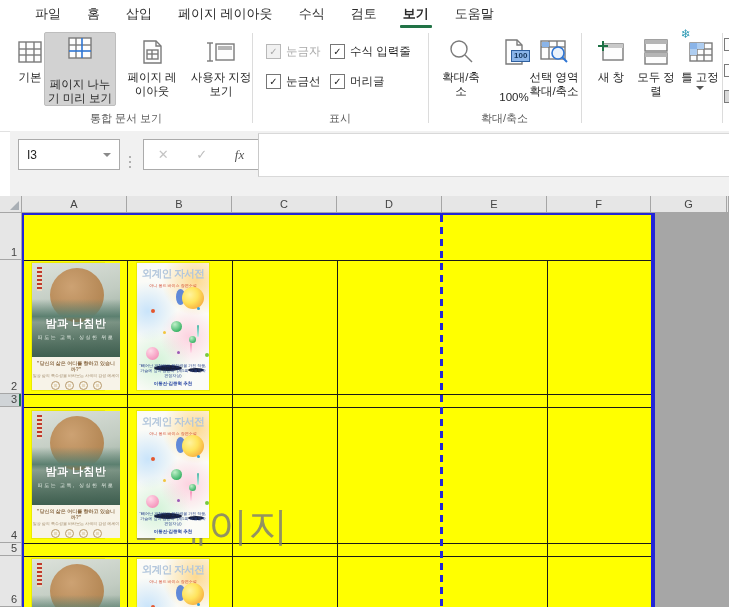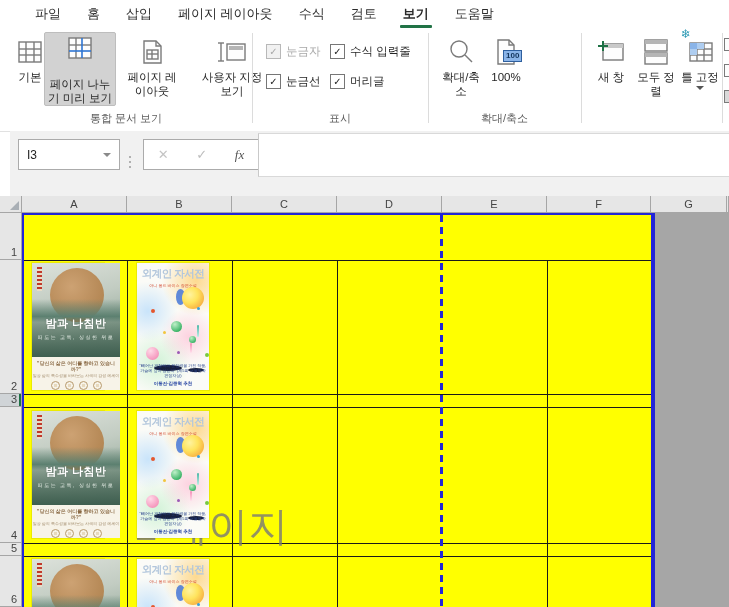--- a/index.html
+++ b/index.html
@@ -148,21 +148,21 @@
           <svg width="30" height="30">
               <path class="pg" d="M7 4 h12 l5 5 v17 h-17 z"></path>
               <path class="ln" d="M19 4 v5 h5"></path>
               <rect class="ln" x="10" y="13" width="11" height="9"></rect>
               <line class="ln" x1="10" y1="17" x2="21" y2="17"></line>
               <line class="ln" x1="15" y1="13" x2="15" y2="22"></line>
             </svg>
         </span>
         <span class="bl">페이지 레이아웃</span>
       </div>
-      <div class="big-btn" style="left:196px;width:70px;">
+      <div class="big-btn" style="left:185px;width:70px;">
         <span class="ic">
           <svg width="34" height="30">
               <line class="ln" x1="6" y1="6" x2="6" y2="24"></line>
               <line class="ln" x1="3" y1="6" x2="9" y2="6"></line>
               <line class="ln" x1="3" y1="24" x2="9" y2="24"></line>
               <rect class="pg" x="12" y="7" width="18" height="16"></rect>
               <rect x="14" y="9" width="14" height="4" fill="#b5b5b5"></rect>
             </svg>
         </span>
         <span class="bl">사용자 지정 보기</span>
@@ -195,29 +195,43 @@
     <div class="grp" style="left:428px;width:153px;">
       <div class="big-btn" style="left:8px;width:48px;">
         <span class="ic">
           <svg width="30" height="30">
               <circle class="ln" cx="13" cy="12" r="8"></circle>
               <line class="ln" x1="19" y1="18" x2="26" y2="25"></line>
             </svg>
         </span>
         <span class="bl">확대/축소</span>
       </div>
-      <div class="big-btn" style="left:56px;width:42px;">
+      <div class="big-btn" style="left:64px;width:42px;gap:20px;">
         <span class="ic" style="position:relative;">
           <svg width="30" height="30">
               <path class="pg" d="M7 3 h11 l5 5 v19 h-16 z"></path>
               <path class="ln" d="M18 3 v5 h5"></path>
             </svg>
           <span class="badge100">100</span>
         </span>
         <span class="bl">100%</span>
+      </div>
+      <div class="big-btn" style="left:98px;width:54px;">
+        <span class="ic">
+          <svg width="32" height="30">
+              <rect class="pg" x="3" y="4" width="24" height="18"></rect>
+              <line class="ln" x1="3" y1="10" x2="27" y2="10"></line>
+              <line class="ln" x1="11" y1="4" x2="11" y2="22"></line>
+              <line class="ln" x1="19" y1="4" x2="19" y2="22"></line>
+              <rect x="4" y="5" width="7" height="5" fill="#8ab4e8"></rect>
+              <circle cx="20" cy="16" r="6" fill="#eaf2fb" stroke="#2e75d4" stroke-width="1.6"></circle>
+              <line x1="24" y1="20" x2="29" y2="25" stroke="#2e75d4" stroke-width="2"></line>
+            </svg>
+        </span>
+        <span class="bl">선택 영역 확대/축소</span>
       </div>
       <div class="grp-label">확대/축소</div>
     </div>
     <div class="gsep" style="left:581px;"></div>
 
     <div class="grp" style="left:581px;width:141px;">
       <div class="big-btn" style="left:6px;width:46px;">
         <span class="ic">
           <svg width="32" height="30">
               <rect class="pg" x="8" y="7" width="20" height="16"></rect>

